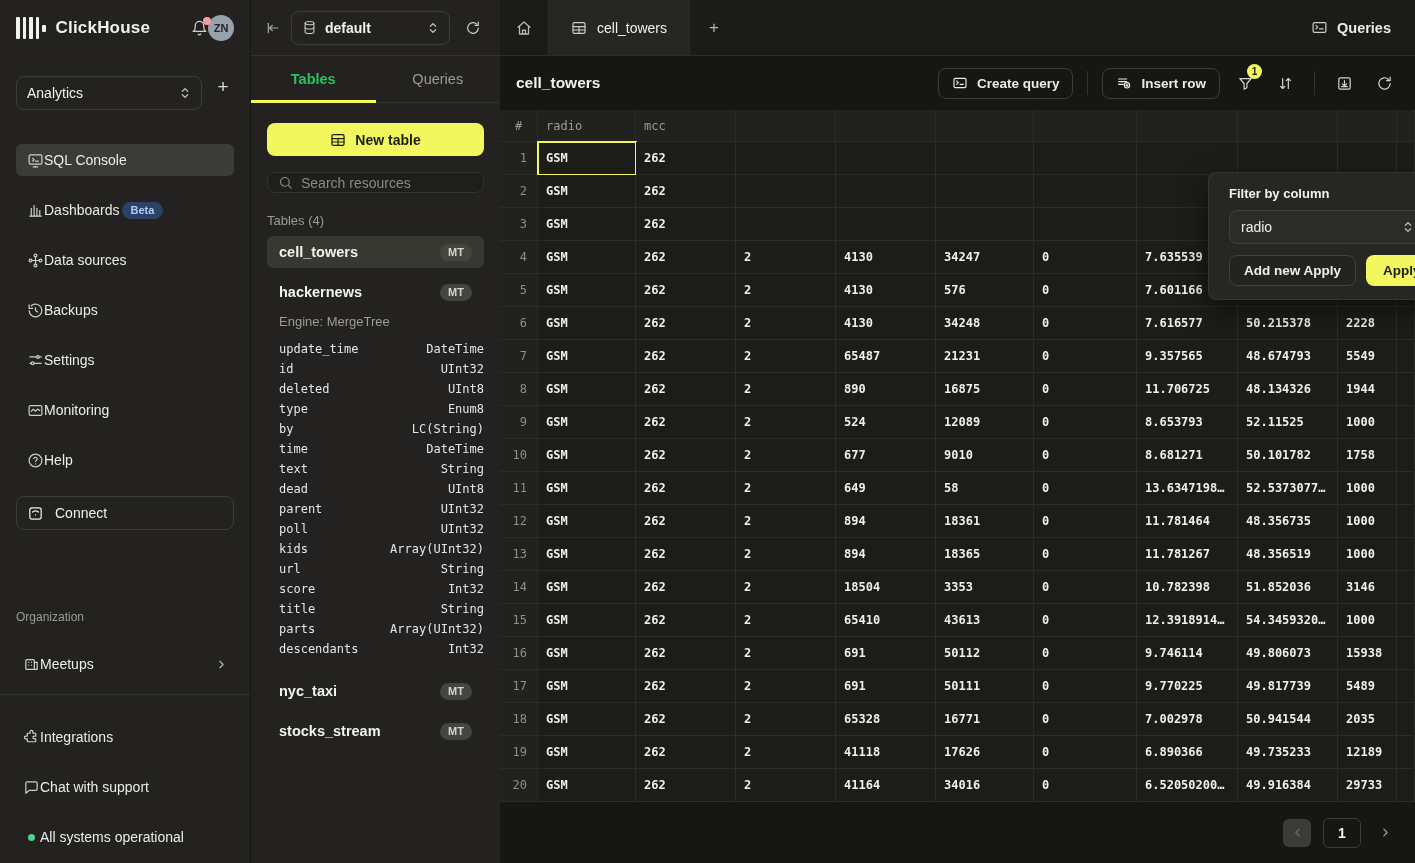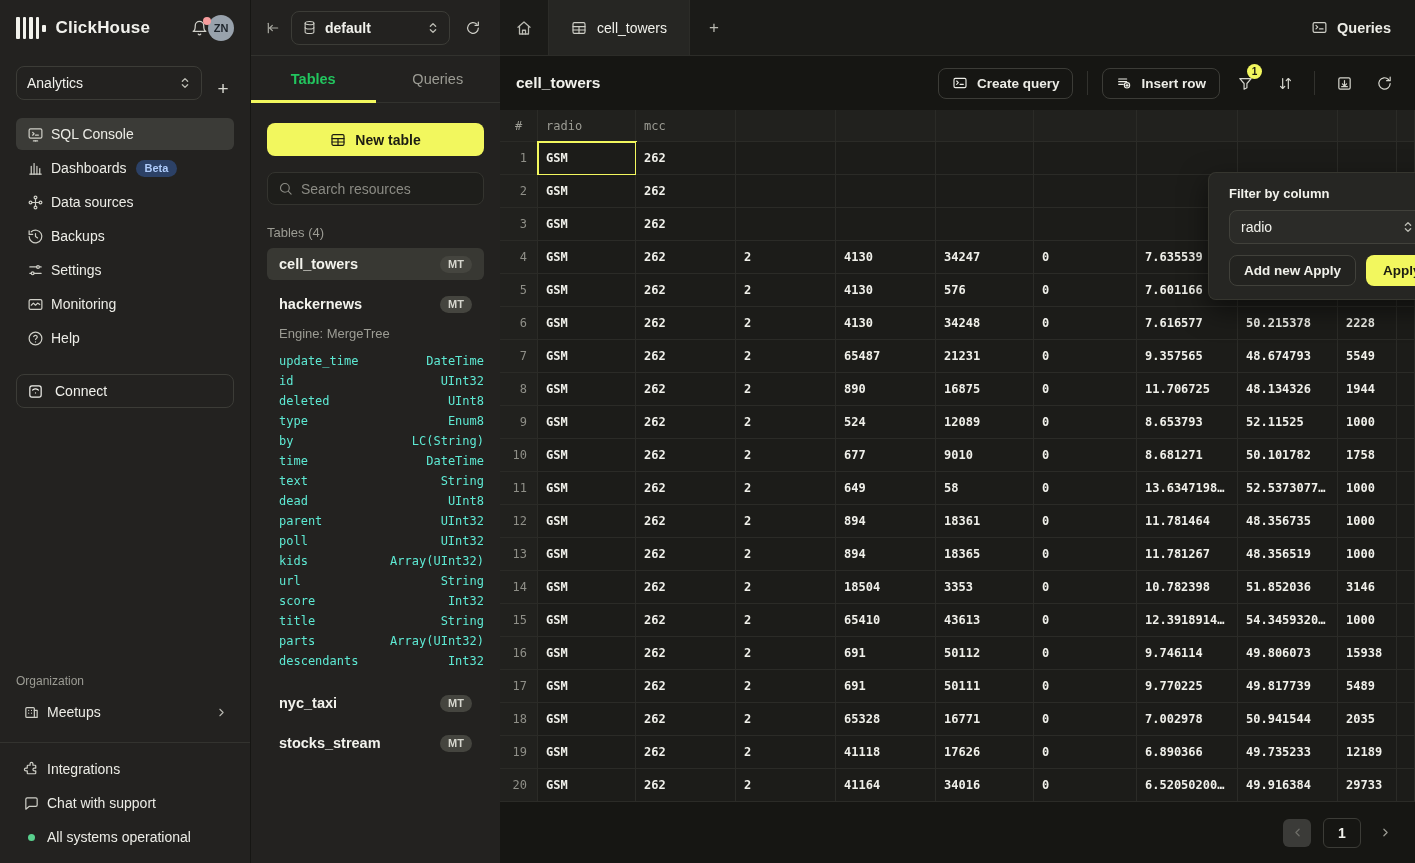--- a/index.html
+++ b/index.html
@@ -11,26 +11,26 @@
   .sidebar { width:250px; flex:0 0 250px; background:#232220; display:flex; flex-direction:column; padding:0 16px; }
   .sb-head { height:56px; display:flex; align-items:center; }
   .logo-bars { display:flex; align-items:center; gap:3px; height:22px; margin-right:10px; }
   .logo-bars i { display:block; width:3.5px; height:22px; background:#f2f2ec; border-radius:1px; }
   .logo-bars i.short { height:7px; }
   .brand { font-size:17px; font-weight:700; letter-spacing:.2px; }
   .sb-head-right { margin-left:auto; display:flex; align-items:center; }
   .bell-wrap { position:relative; color:#cfcfc8; }
   .bell-dot { position:absolute; top:-3px; right:-3px; width:8px; height:8px; border-radius:50%; background:#f79d9d; }
   .avatar { width:26px; height:26px; border-radius:50%; background:#98a2ac; color:#1d242b; font-size:11px; font-weight:700; display:flex; align-items:center; justify-content:center; }
-  .ws-row { display:flex; align-items:flex-end; gap:10px; margin-top:10px; }
+  .ws-row { display:flex; align-items:flex-start; gap:10px; margin-top:20px; }
   .ws-select { flex:1; height:34px; border:1px solid #3c3c37; border-radius:8px; display:flex; align-items:center; padding:0 10px; font-size:14px; color:#f1f1ec; background:transparent; cursor:pointer; }
   .ws-select .updown { margin-left:auto; color:#b9b9b1; }
   .plus-btn { width:22px; height:22px; display:flex; align-items:center; justify-content:center; color:#d8d8d0; font-size:19px; cursor:pointer; }
   .nav { margin-top:18px; display:flex; flex-direction:column; gap:2px; }
-  .nav-item { height:32px; display:flex; align-items:center; gap:7px; padding:0 10px; border-radius:6px; font-size:14px; color:#ecece6; cursor:pointer; }
+  .nav-item { height:32px; display:flex; align-items:center; gap:0; padding:0 10px; border-radius:6px; font-size:14px; color:#ecece6; cursor:pointer;margin-top:16px; }
   .nav-item.active { background:#3b3b37; }
   .nav-item .nicon { width:18px; display:flex; justify-content:center; color:#cfcfc7; }
   .badge-beta { margin-left:2px; background:#2c4166; color:#aecbfa; font-size:11px; font-weight:600; padding:2.5px 9px; border-radius:10px; }
   .connect-btn { margin-top:20px; height:34px; border:1px solid #3c3c37; border-radius:8px; display:flex; align-items:center; gap:11px; padding:0 10px; font-size:14px; cursor:pointer; }
   .sb-spacer { flex:1; }
   .org-label { font-size:12px; color:#9c9c94; margin-bottom:8px; }
   .divider-h { border-top:1px solid #33332f; margin:14px -16px 10px; }
   .sb-foot { padding-bottom:10px; display:flex; flex-direction:column; gap:2px; }
   .green-dot { width:7px; height:7px; border-radius:50%; background:#58d08d; margin:0 5px; }
 
@@ -40,30 +40,30 @@
   .collapse-btn { color:#a9a9a1; cursor:pointer; display:flex; }
   .db-select { flex:1; height:34px; border:1px solid #3c3c37; border-radius:8px; display:flex; align-items:center; gap:8px; padding:0 10px; font-size:14px; font-weight:600; cursor:pointer; }
   .db-select .updown { margin-left:auto; color:#b9b9b1; }
   .icon-btn { width:26px; height:26px; display:flex; align-items:center; justify-content:center; color:#cfcfc8; cursor:pointer; }
   .ex-tabs { display:flex; height:47px; border-bottom:1px solid #32322e; }
   .ex-tab { flex:1; display:flex; align-items:center; justify-content:center; font-size:14.5px; color:#9c9c94; cursor:pointer; position:relative; }
   .ex-tab.active { color:#22c55e; font-weight:600; }
   .ex-tab.active::after { content:""; position:absolute; left:0; right:0; bottom:-1px; height:3px; background:#f2f75e; }
   .ex-body { flex:1; overflow:hidden; padding:20px 16px 0; }
   .new-table-btn { width:100%; height:33px; background:#f2f75e; color:#1c1c12; border:none; border-radius:8px; font-size:14px; font-weight:600; font-family:inherit; display:flex; align-items:center; justify-content:center; gap:9px; cursor:pointer; }
-  .search-box { margin-top:16px; height:33px; background:#1e1e1b; border:1px solid #34342f; border-radius:8px; display:flex; align-items:center; gap:8px; padding:0 10px; color:#8b8b84; }
+  .search-box { margin-top:16px; height:21px; background:#1e1e1b; border:1px solid #34342f; border-radius:8px; display:flex; align-items:center; gap:8px; padding:0 10px; color:#8b8b84; }
   .search-box input { flex:1; background:transparent; border:none; outline:none; color:#e8e8e2; font-size:14px; font-family:inherit; }
   .search-box input::placeholder { color:#8b8b84; }
   .tables-label { margin-top:20px; font-size:13px; color:#9c9c94; }
   .tbl-item { margin-top:8px; height:32px; display:flex; align-items:center; padding:0 12px; border-radius:6px; font-size:14.5px; font-weight:600; color:#f2f2ec; cursor:pointer; }
   .tbl-item.active { background:#383833; }
   .mt-badge { margin-left:auto; background:#45453f; color:#d6d6ce; font-size:11px; font-weight:700; padding:2.5px 8px; border-radius:9px; }
   .engine-line { margin:6px 0 10px 12px; font-size:13px; color:#9c9c94; }
   .schema { margin-left:12px; margin-right:0; }
-  .schema-row { display:flex; justify-content:space-between; height:20px; align-items:center; font-family:"DejaVu Sans Mono", monospace; font-size:12px; color:#5eead4; }
+  .schema-row { display:flex; justify-content:space-between; height:20px; align-items:center; font-family:"DejaVu Sans Mono", monospace; font-size:12px; color:#e5e5e5; }
   .gap8 { height:8px; }
 
   
   .main { flex:1; display:flex; flex-direction:column; background:#161613; min-width:0; }
   .topbar { height:56px; background:#1b1b18; border-bottom:1px solid #2c2c28; display:flex; align-items:stretch; }
   .home-tab { width:48px; display:flex; align-items:center; justify-content:center; color:#b9b9b1; cursor:pointer; }
   .main-tab { display:flex; align-items:center; gap:10px; padding:0 22px; background:#262623; border-left:1px solid #2c2c28; border-right:1px solid #2c2c28; font-size:14px; color:#f2f2ec; cursor:pointer; }
   .main-tab .nicon { color:#cfcfc7; }
   .newtab-btn { width:48px; display:flex; align-items:center; justify-content:center; color:#b9b9b1; font-size:17px; cursor:pointer; }
   .topbar-right { margin-left:auto; display:flex; align-items:center; padding-right:24px; }

